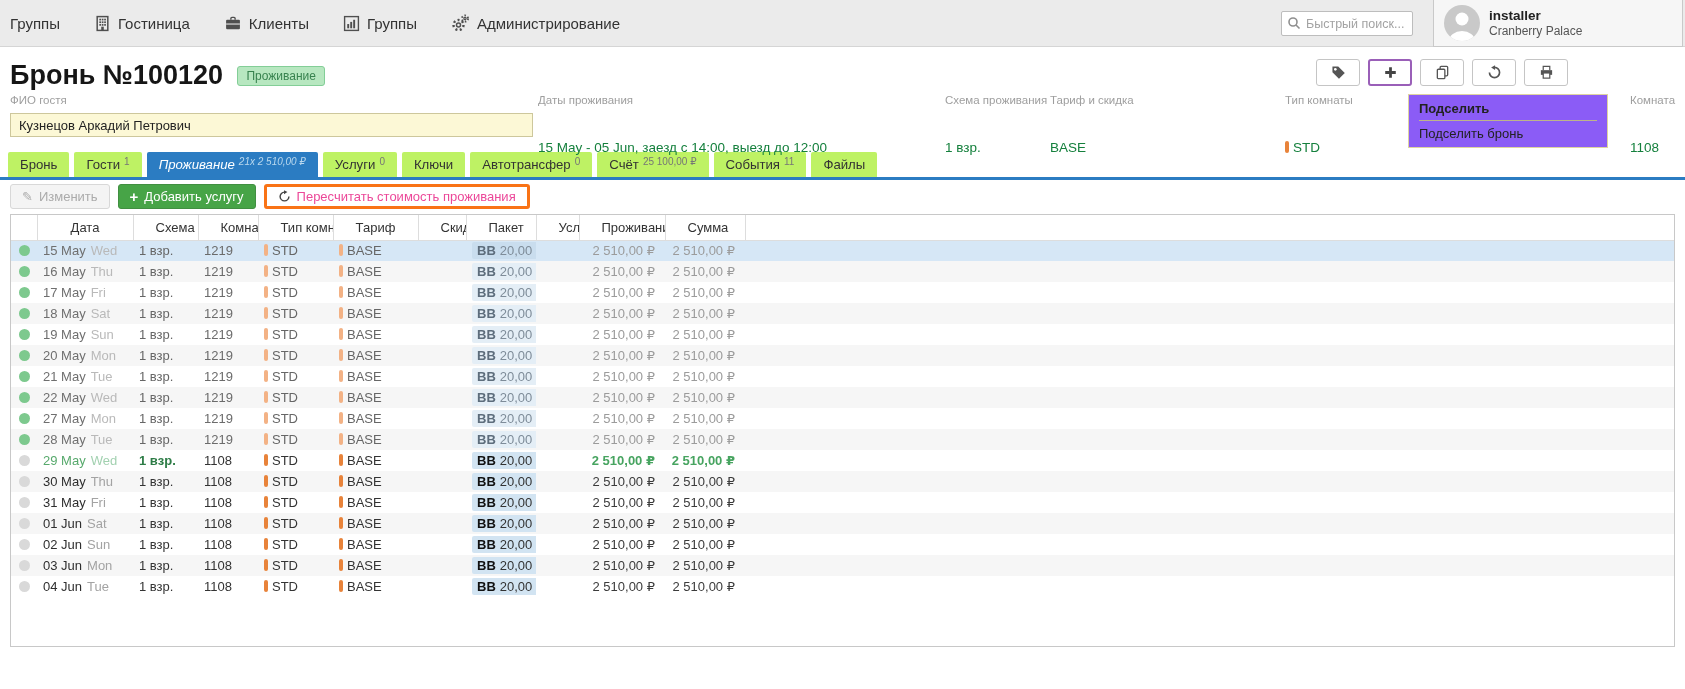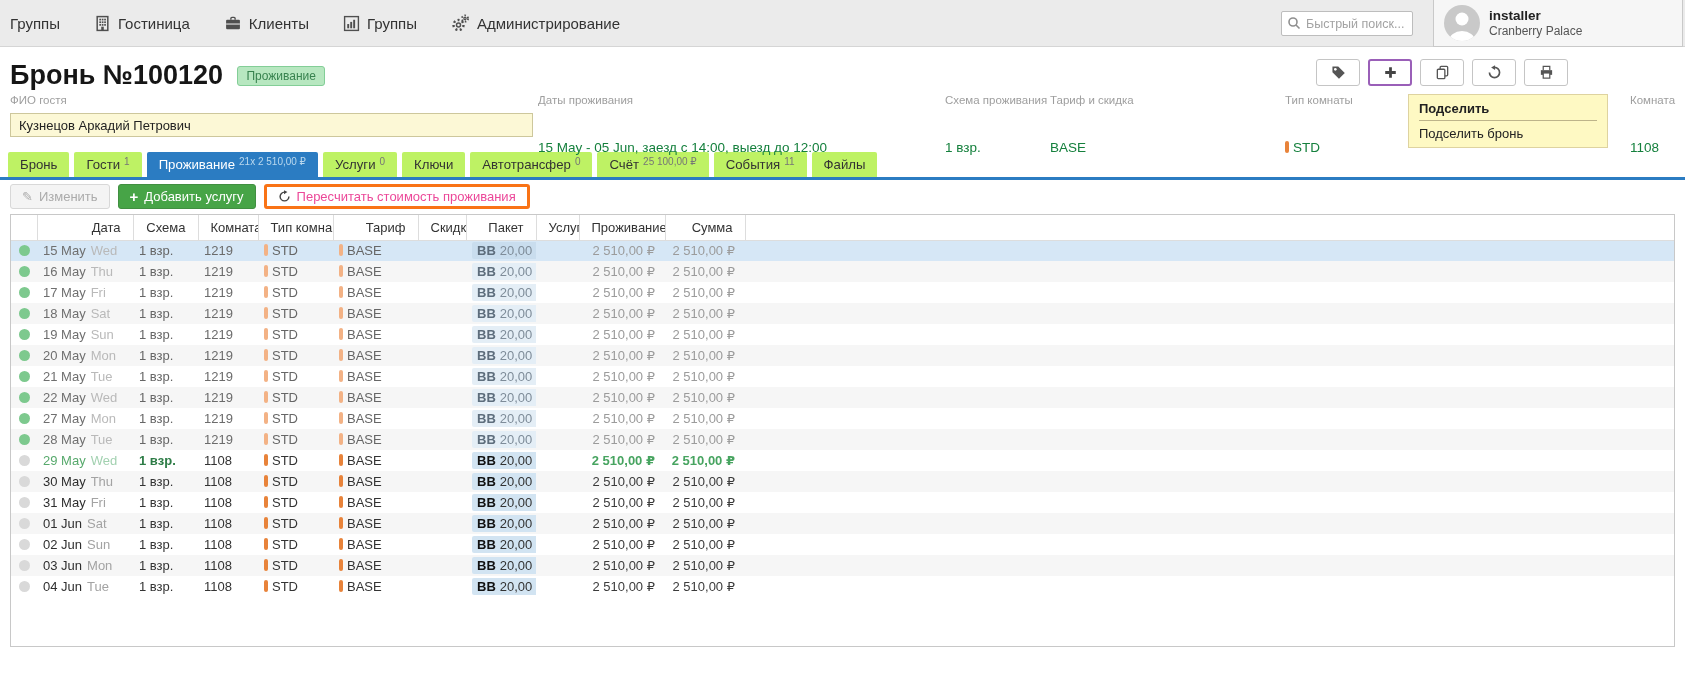--- a/index.html
+++ b/index.html
@@ -36,49 +36,49 @@
 
   
   .info-row { position:relative; height:52px; }
   .ib { position:absolute; top:0; }
   .ib .lbl { font-size:11.5px; color:#9e9e9e; margin-bottom:5px; white-space:nowrap; }
   .ib .val { font-size:13.5px; color:#15803d; white-space:nowrap;margin-top:34px; }
   .guest-input { position:absolute; left:10px; top:19px; width:523px; height:24px;
     background:#fcf8d6; border:1px solid #cdc79c; font-size:13px; color:#222; padding:0 8px; font-family:inherit; }
   .type-bar { display:inline-block; width:4px; height:12px; border-radius:2px; background:#e8833a;
     margin-right:4px; vertical-align:-1px; }
-  .share-box { position:absolute; left:1408px; top:0; width:200px; background:#fef9c3;
+  .share-box { position:absolute; left:1408px; top:0; width:200px; background:#8b5cf6;
     border:1px solid #ded3a0; padding:4px 10px 5px; }
   .share-box .sh1 { font-size:13px; font-weight:bold; color:#222; cursor:pointer; padding:2px 0 4px; }
   .share-box .div { border-top:1px solid #bdb48a; }
   .share-box .sh2 { font-size:13px; color:#222; cursor:pointer; padding:5px 0 1px; }
 
   
   .tabs-bar { margin-top:6px; padding:0 8px; border-bottom:3px solid #2b7cc2; display:flex; }
   .tab { background:#bef264; color:#333; font-size:13.2px; padding:5px 12px 5px; margin-right:5px;
     border-radius:2px 2px 0 0; cursor:pointer; white-space:nowrap; }
   .tab .t-badge { font-size:10px; position:relative; top:-4px; margin-left:4px; color:#767676; }
-  .tab.active { background:#2b7cc2; color:#fff; }
+  .tab.active { background:#2b7cc2; color:#fff;font-style:italic; }
   .tab.active .t-badge { color:#b9d8ee; }
 
   
   .action-bar { display:flex; gap:8px; padding:5px 10px 6px; align-items:center; height:34px; }
   .abtn { font-size:13px; height:25px; display:flex; align-items:center; gap:6px; padding:0 11px;
     border-radius:3px; cursor:pointer; white-space:nowrap; }
   .abtn.disabled { background:#f4f4f4; border:1px solid #d8d8d8; color:#ababab; cursor:default; }
   .abtn.green { background:#47a447; border:1px solid #418f41; color:#fff; }
   .abtn.plain { background:#fff; border:3px solid #f97316; color:#ec4899; }
   .plus-g { font-weight:bold; font-size:15px; line-height:1; }
   .pencil { font-size:13px; }
 
   
   .table-wrap { margin:0 10px; border:1px solid #c8c8c8; background:#fff; height:433px; overflow:hidden; }
   table { width:100%; border-collapse:collapse; table-layout:fixed; font-size:13px; }
-  thead th { height:25px; border-right:1px solid #ddd; border-bottom:1px solid #ddd; padding:0 12px;
-    text-align:right; font-weight:normal; color:#333; white-space:nowrap; overflow:hidden; }
+  thead th { height:25px; border-right:1px solid #ddd; border-bottom:1px solid #ddd; padding:0 22px;
+    text-align:center; font-weight:normal; color:#333; white-space:nowrap; overflow:hidden; }
   thead th.no-r { border-right:none; }
   tbody td { height:21px; padding:0 6px; white-space:nowrap; overflow:hidden; }
   tbody tr:nth-child(even) { background:#f6f6f6; }
   tbody tr.selected { background:#d6e7f6; }
   .dot { display:inline-block; width:11px; height:11px; border-radius:50%; margin-left:2px; vertical-align:-1px; }
   tr.past .dot { background:#7dc98e; }
   tr.changed .dot, tr.future .dot { background:#d9d9d9; }
   .d-dow { margin-left:5px; }
   tr.past td { color:#666; }
   tr.past .d-main { color:#6f6f6f; } tr.past .d-dow { color:#b9b9b9; }

